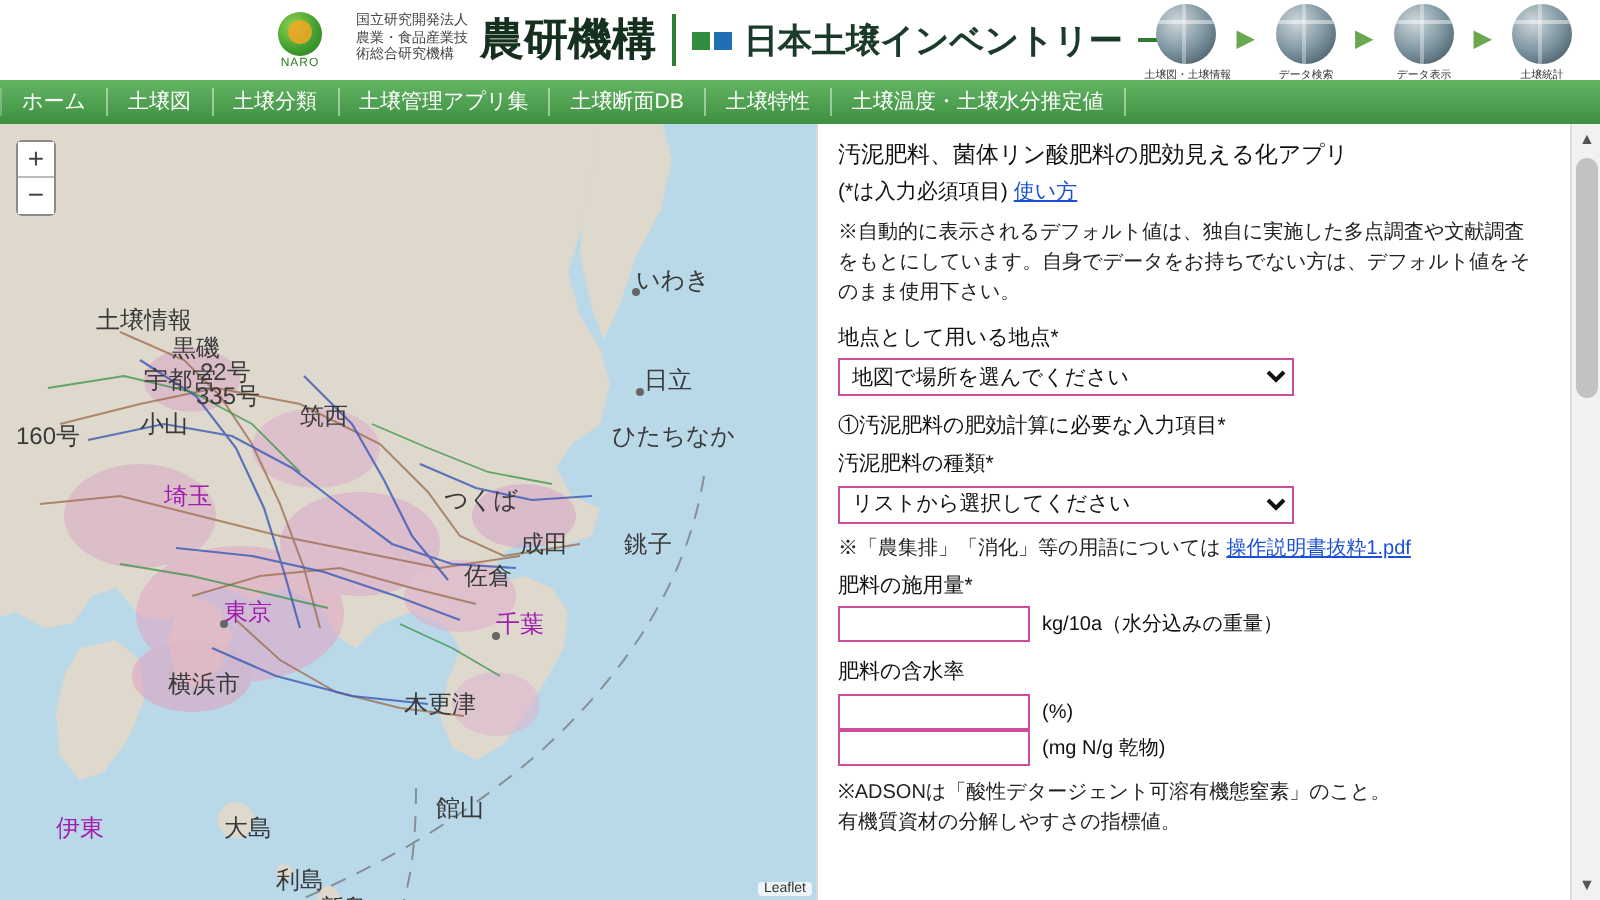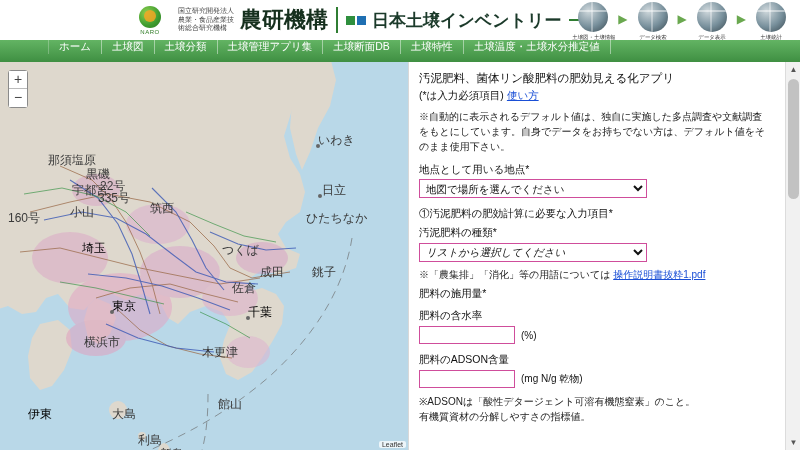--- a/index.html
+++ b/index.html
@@ -97,21 +97,21 @@
     width: 2px; height: 40px; background: rgba(255,255,255,.35);
   }
   .hicon-label { white-space: nowrap; transform: scale(.9); }
   .hicon-sep { color: #6aa84f; font-size: 12px; padding-top: 10px; }
 
   
   .nav {
     position: absolute; left: 0; top: 40px;
     width: 800px; height: 22px;
     background: linear-gradient(#63b463, #3f8f42);
-    display: flex; align-items: flex-start; padding-left: 48px;
+    display: flex; align-items: center;
   }
   .nav-item {
     color: #fff; font-size: 10.5px;
     display: flex; align-items: center; justify-content: center;
     padding: 0 10px;
     border-right: 1px solid rgba(255,255,255,.45);
     white-space: nowrap;
     cursor: pointer;
   }
   .nav-item:first-child { border-left: 1px solid rgba(255,255,255,.25); }
@@ -151,21 +151,21 @@
     font-size: 14px; color: #444; cursor: pointer;
     background: #fff;
   }
   .zoom-btn.plus { border-bottom: 1px solid #bbb; }
   .map-label {
     position: absolute;
     font-size: 12px; color: #3a3a3a;
     white-space: nowrap;
     z-index: 5;
   }
-  .map-label.mid { font-size: 12px; color: #000000; }
+  .map-label.mid { font-size: 12px; color: #a21caf; }
   .city-dot {
     position: absolute; width: 4px; height: 4px; border-radius: 50%;
     background: #666; z-index: 5;
   }
   .attrib {
     position: absolute; right: 2px; bottom: 2px;
     font-size: 7px; color: #333;
     background: rgba(255,255,255,.75);
     padding: 0 3px; border-radius: 2px;
     z-index: 7;
@@ -194,21 +194,21 @@
     font-size: 10.5px; color: #111; margin: 8px 0 3px 0; line-height: 1.4;
   }
   select.sel {
     width: 228px; height: 19px;
     font-size: 10.5px;
     border: 1px solid #cf4d9b;
     background: #fff;
     color: #111;
     padding: 0 2px;
   }
-  select.sel.wide { width: 228px; font-style: italic; }
+  select.sel.wide { width: 228px; }
   input.txt {
     width: 96px; height: 18px;
     border: 1px solid #cf4d9b;
     font-size: 10.5px;
     padding: 0 3px;
     background: #fff;
   }
   .inline { display: flex; align-items: center; gap: 6px; }
   .unit { font-size: 10px; color: #111; }
   .link { color: #1a4fd6; text-decoration: underline; cursor: pointer; }
@@ -363,21 +363,21 @@
       </svg>
 
       <div class="zoom-ctrl">
         <div class="zoom-btn plus">+</div>
         <div class="zoom-btn minus">−</div>
       </div>
 
       <div class="map-label" style="left:318px; top:70px;">いわき</div>
       <div class="map-label" style="left:322px; top:120px;font-family:Liberation Mono, monospace;">日立</div>
       <div class="map-label" style="left:306px; top:148px;">ひたちなか</div>
-      <div class="map-label" style="left:48px; top:90px;">那須塩原</div>
+      <div class="map-label" style="left:48px; top:90px;">土壌情報</div>
       <div class="map-label" style="left:86px; top:104px;">黒磯</div>
       <div class="map-label" style="left:72px; top:120px;">宇都宮</div>
       <div class="map-label" style="left:70px; top:142px;">小山</div>
       <div class="map-label" style="left:150px; top:138px;">筑西</div>
       <div class="map-label mid" style="left:82px; top:178px;">埼玉</div>
       <div class="map-label" style="left:222px; top:180px;">つくば</div>
       <div class="map-label mid" style="left:248px; top:242px;">千葉</div>
       <div class="map-label mid" style="left:112px; top:236px;">東京</div>
       <div class="map-label" style="left:84px; top:272px;">横浜市</div>
       <div class="map-label mid" style="left:28px; top:308px;margin-top:36px;">伊東</div>
@@ -422,28 +422,31 @@
         <div class="field-label" style="margin-top:4px;">汚泥肥料の種類*</div>
         <select class="sel wide">
           <option>リストから選択してください</option>
         </select>
 
         <div class="note" style="margin:5px 0 4px 0;">
           <span>※「農集排」「消化」等の用語については </span><span class="link">操作説明書抜粋1.pdf</span>
         </div>
 
         <div class="field-label" style="margin-top:2px;">肥料の施用量*</div>
+        <div class="inline">
+          <input class="txt" type="text" value="" style="">
+          <span class="unit">kg/10a（水分込みの重量）</span>
+        </div>
 
         <div class="field-label">肥料の含水率</div>
         <div class="inline">
           <input class="txt" type="text" value="" style="">
           <span class="unit">(%)</span>
         </div>
 
-        <div class="field-label">肥料のADSON含量</div>
         <div class="inline">
           <input class="txt" type="text" value="" style="">
           <span class="unit">(mg N/g 乾物)</span>
         </div>
 
         <div class="note" style="margin:6px 0 0 0;">※ADSONは「酸性デタージェント可溶有機態窒素」のこと。</div>
         <div class="note" style="margin:0 0 6px 0;">有機質資材の分解しやすさの指標値。</div>
 
         
 

